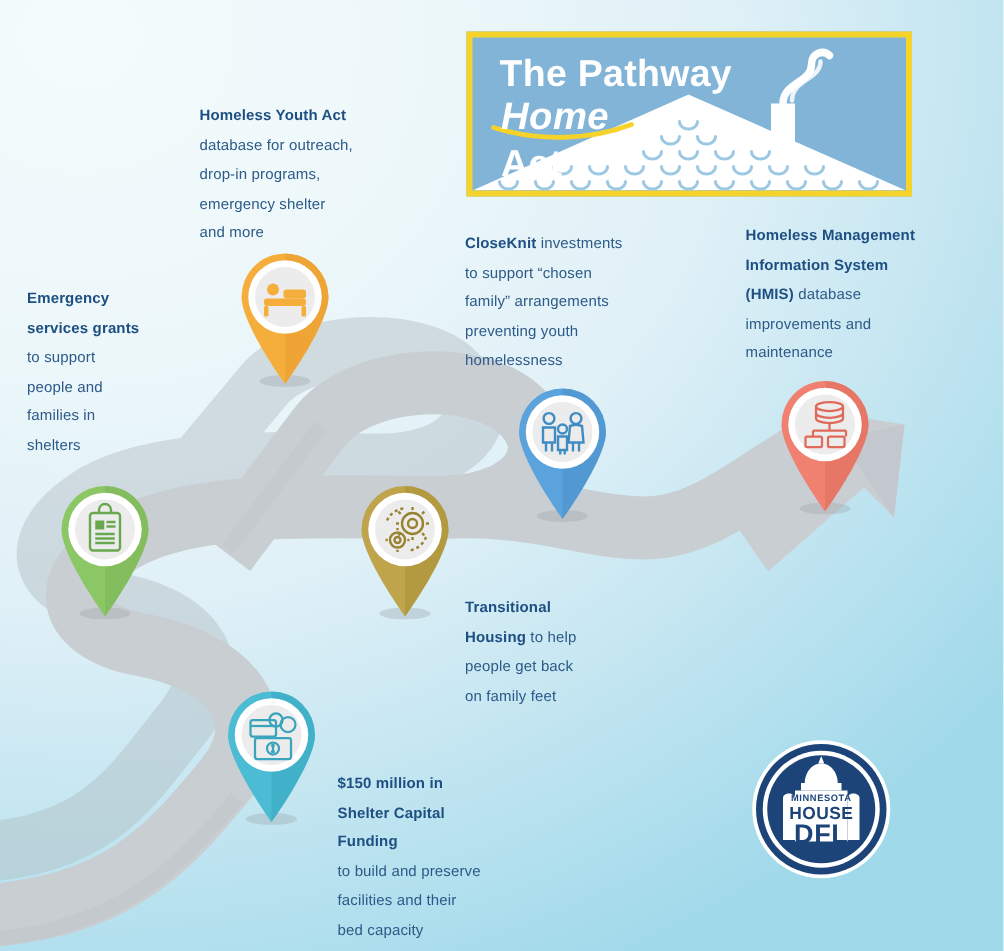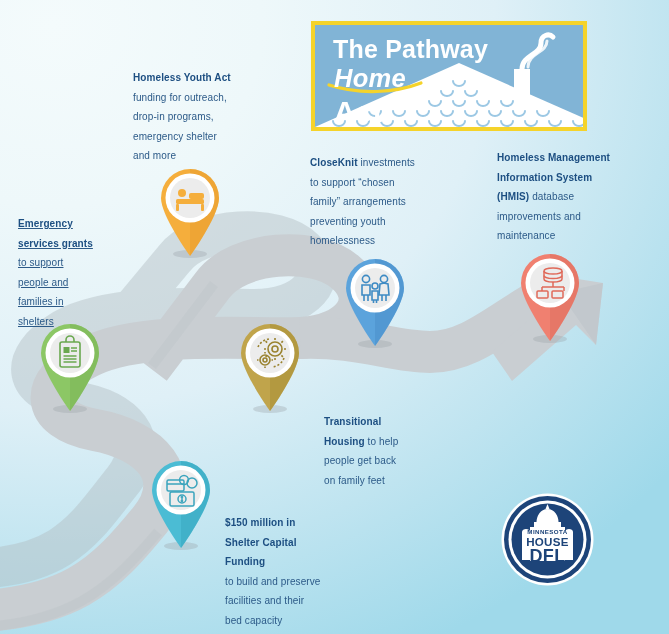--- a/index.html
+++ b/index.html
@@ -19,30 +19,30 @@
     color:#2c5a88;
     font-size:10px;
     line-height:19.6px;
     letter-spacing:.1px;
   }
   .txtblock b{color:#1d4f82;font-weight:bold;}
   .txtblock .lead{font-weight:bold;color:#1d4f82;}
 
   
   #banner{
-    position:absolute;left:311px;top:21px;width:276px;height:110px;
+    position:absolute;left:311px;top:21px;width:297px;height:110px;
     border:4px solid #f5d32a;background:#81b4d6;box-sizing:border-box;
     overflow:hidden;
     padding-left:31px;
   }
   #bannerSvg{position:absolute;left:0;top:0;}
   .bn-line{position:absolute;color:#ffffff;font-weight:bold;line-height:1;}
   #bn1{left:18px;top:12px;font-size:25px;letter-spacing:.2px;}
   #bn2{left:19px;top:41px;font-size:25.5px;font-style:italic;letter-spacing:.3px;}
-  #bn3{left:19px;top:72px;font-size:30px;letter-spacing:.2px;}
+  #bn3{left:19px;top:72px;font-size:25px;letter-spacing:.2px;}
 
   
   .pin{position:absolute;width:66px;height:92px;}
   .pin svg{display:block;}
 
   
   #logo{position:absolute;left:500px;top:492px;width:95px;height:95px;}
 
   .nowrapline{white-space:nowrap;}
 </style>
@@ -137,27 +137,27 @@
 
       <path d="M14 60 C 45 70, 80 68, 106 58" fill="none" stroke="#f5d32a" stroke-width="3.2" stroke-linecap="round"></path>
     </svg>
     <div class="bn-line" id="bn1">The Pathway</div>
     <div class="bn-line" id="bn2">Home</div>
     <div class="bn-line" id="bn3">Act</div>
   </div>
 
   <div class="txtblock" style="left:133px;top:68px;width:175px;">
     <div class="lead nowrapline">Homeless Youth Act</div>
-    <div>funding for outreach,</div>
+    <div>database for outreach,</div>
     <div>drop-in programs,</div>
     <div>emergency shelter</div>
     <div>and more</div>
   </div>
 
-  <div class="txtblock" style="left:18px;top:214px;width:150px;text-decoration:underline;">
+  <div class="txtblock" style="left:18px;top:190px;width:150px;">
     <div class="lead">Emergency</div>
     <div class="lead nowrapline">services grants</div>
     <div>to support</div>
     <div>people and</div>
     <div>families in</div>
     <div>shelters</div>
   </div>
 
   <div class="txtblock" style="left:497px;top:148px;width:172px;">
     <div class="lead nowrapline">Homeless Management</div>
@@ -172,21 +172,21 @@
   <div class="txtblock" style="left:310px;top:153px;width:175px;">
     <div class="nowrapline">
       <b>CloseKnit</b><span> investments</span>
     </div>
     <div>to support “chosen</div>
     <div>family” arrangements</div>
     <div>preventing youth</div>
     <div>homelessness</div>
   </div>
 
-  <div class="txtblock" style="left:310px;top:412px;width:165px;margin-left:14px;">
+  <div class="txtblock" style="left:310px;top:396px;width:165px;">
     <div class="lead">Transitional</div>
     <div class="nowrapline">
       <b>Housing</b><span> to help</span>
     </div>
     <div>people get back</div>
     <div>on family feet</div>
   </div>
 
   <div class="txtblock" style="left:225px;top:513px;width:175px;">
     <div class="lead nowrapline">$150 million in</div>

